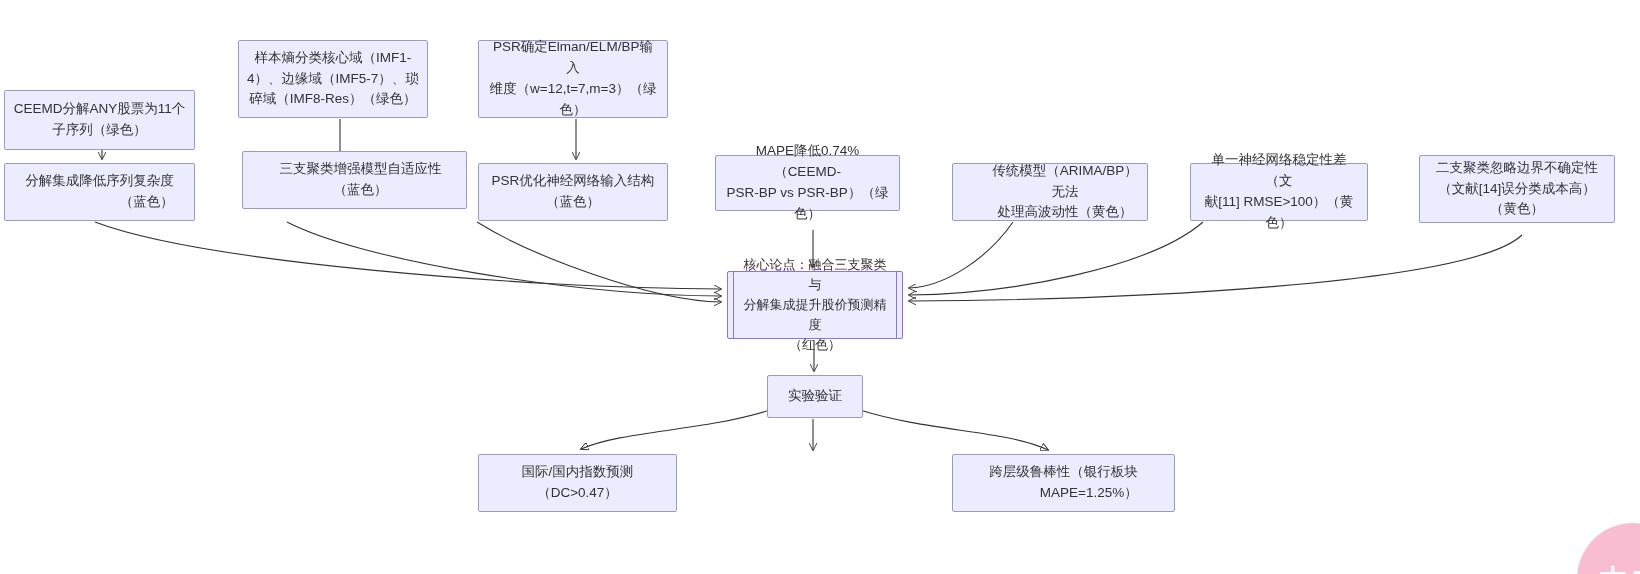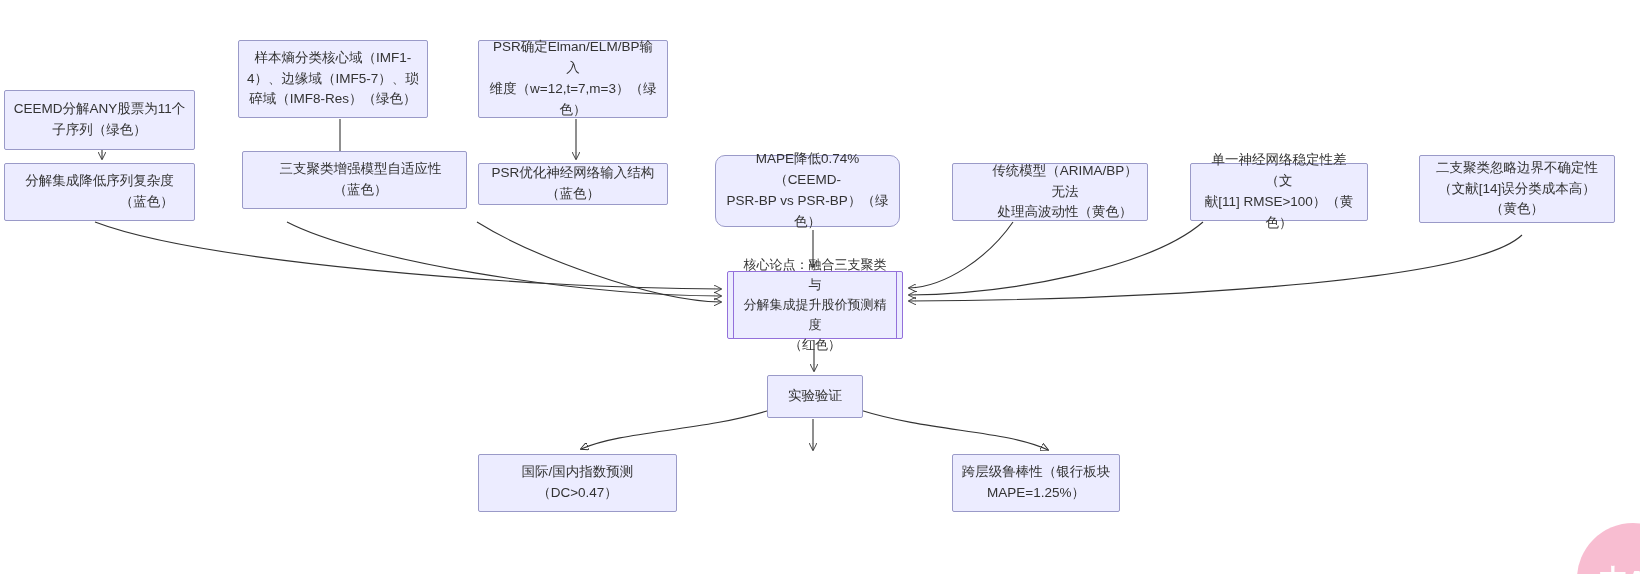--- a/index.html
+++ b/index.html
@@ -36,22 +36,22 @@
     white-space:pre-line;
     padding:4px 8px;
   }
   
   .n-a{left:4px;  top:49px; width:191px;height:60px;margin-top:41px;}
   .n-b{left:238px;top:40px; width:190px;height:78px;}
   .n-c{left:478px;top:40px; width:190px;height:78px;}
   
   .n-d{left:4px;   top:163px;width:191px;height:58px;text-align:right;}
   .n-e{left:242px; top:151px;width:225px;height:58px;padding-left:20px;}
-  .n-f{left:478px; top:163px;width:190px;height:42px;}
-  .n-g{left:715px; top:155px;width:185px;height:72px;border-radius:10px;}
+  .n-f{left:478px; top:163px;width:190px;height:58px;}
+  .n-g{left:715px; top:155px;width:185px;height:56px;}
   .n-h{left:952px; top:163px;width:196px;height:58px;padding-left:38px;}
   .n-i{left:1190px;top:163px;width:178px;height:58px;}
   .n-j{left:1419px;top:155px;width:196px;height:68px;}
   
   .n-k{
     left:727px;top:271px;width:176px;height:68px;
     border-color:var(--core_border);
     font-size:13px;
     padding:2px 10px;
   }
@@ -60,21 +60,21 @@
     position:absolute;top:0;bottom:0;width:1px;
     background:var(--core_border);
   }
   .n-k::before{left:5px;}
   .n-k::after{right:5px;}
   
   .n-l{left:767px;top:375px;width:96px;height:43px;}
   
   .n-m{left:478px;top:454px;width:199px;height:58px;}
   .n-n{left:715px;top:454px;width:185px;height:58px;}
-  .n-o{left:952px;top:454px;width:168px;height:58px;}
+  .n-o{left:952px;top:454px;width:223px;height:58px;text-align:right;}
   
   .float-btn{
     position:absolute;
     left:1577px;top:523px;
     width:112px;height:112px;
     border-radius:50%;
     background:var(--float_button);
     display:flex;align-items:center;justify-content:flex-start;
     padding-left:22px;
     cursor:pointer;

